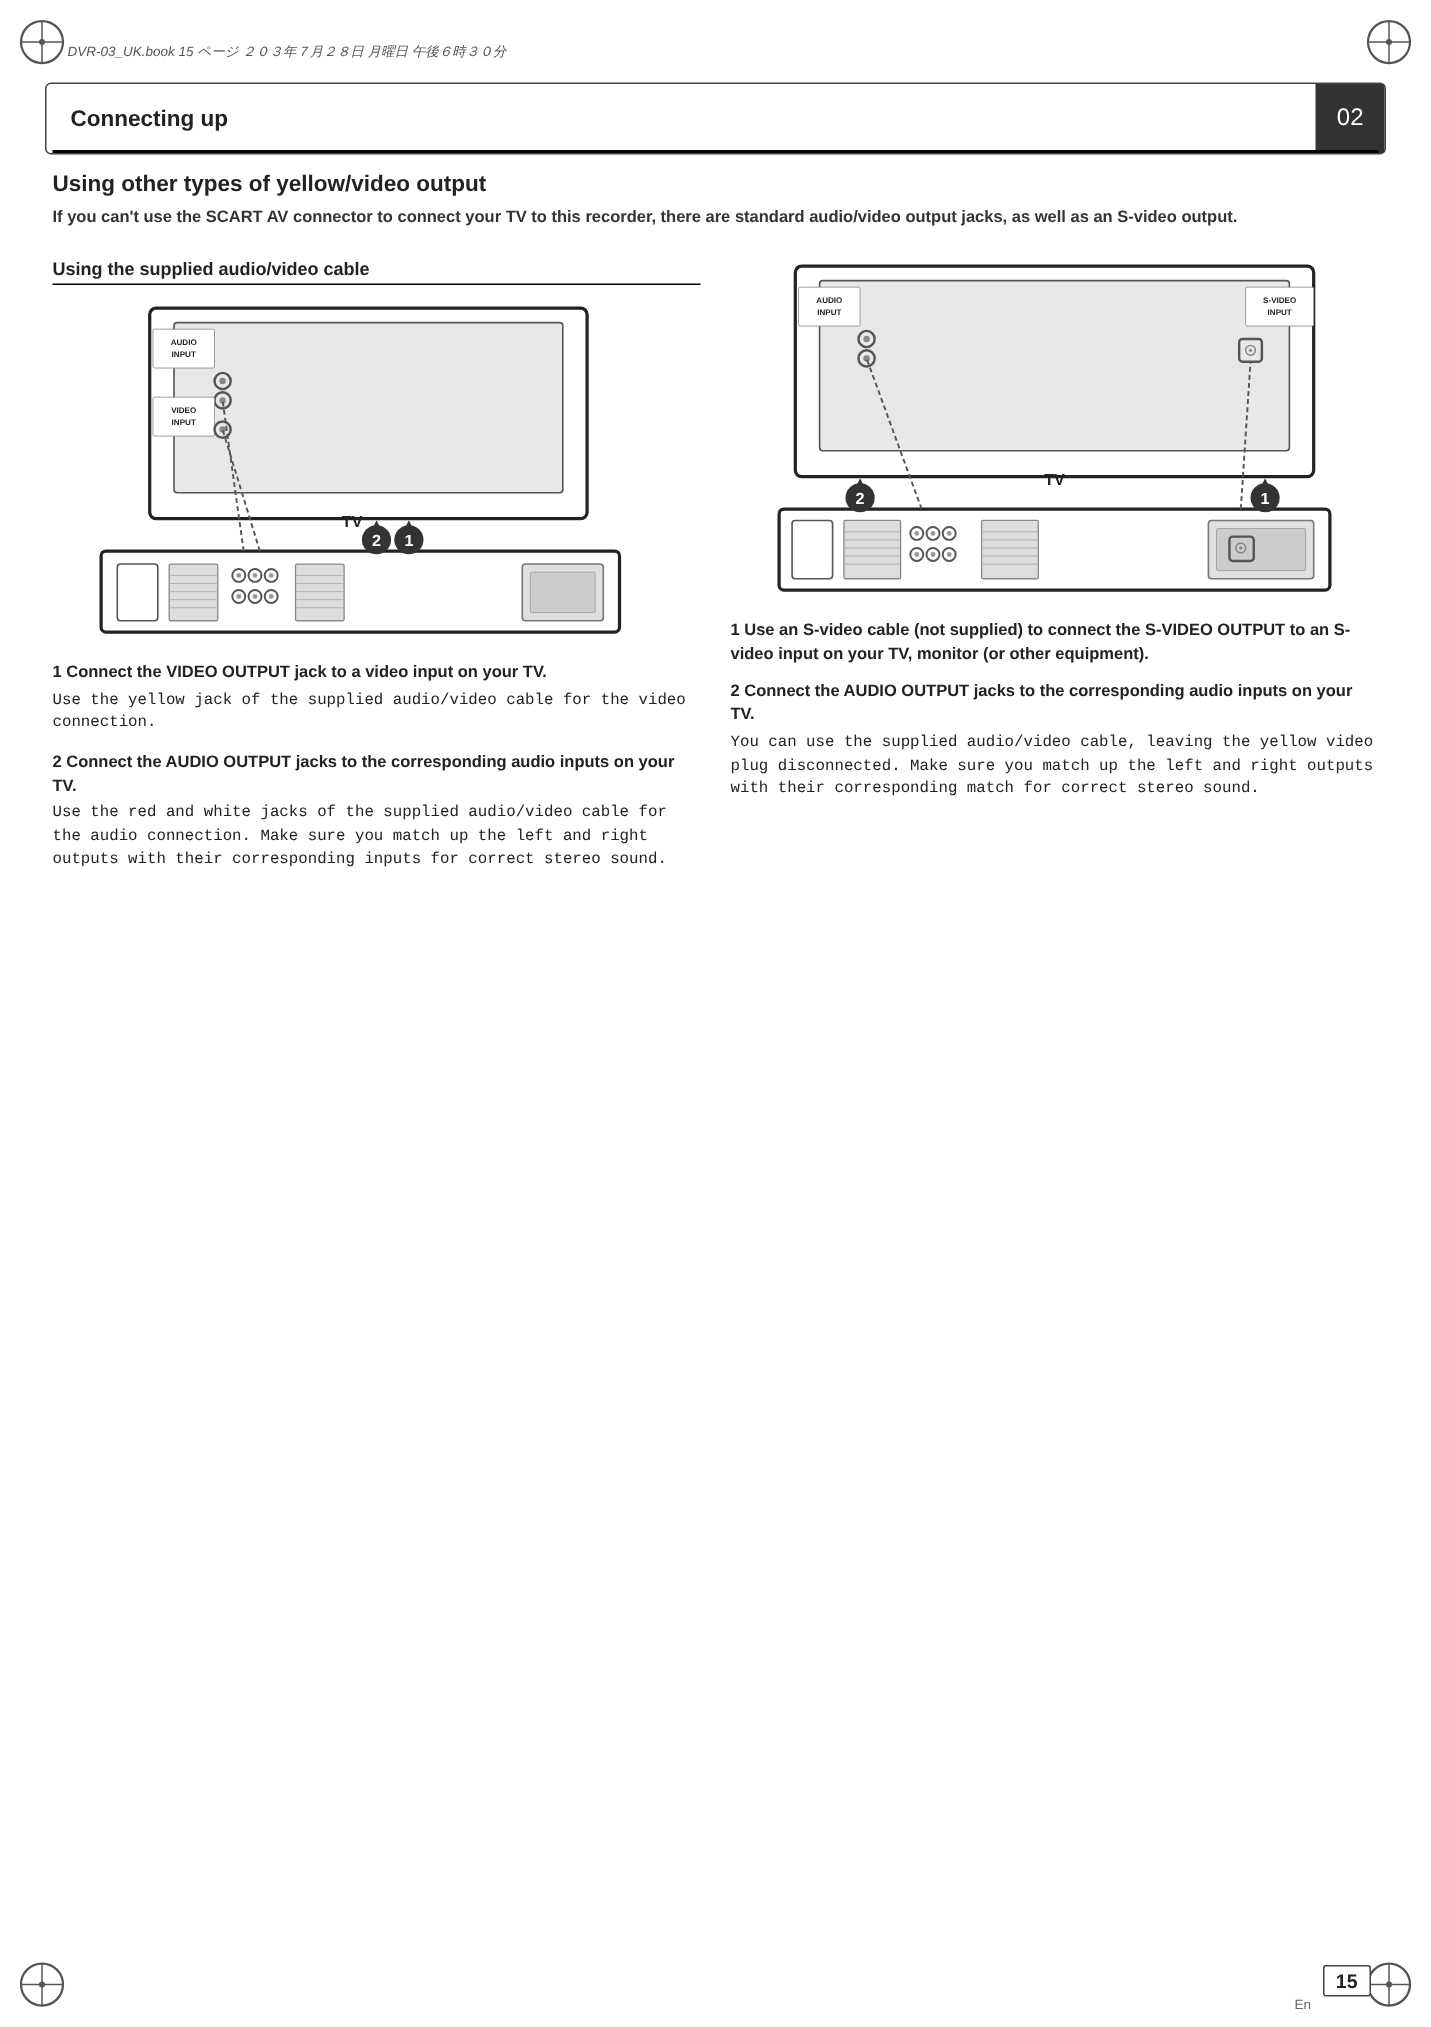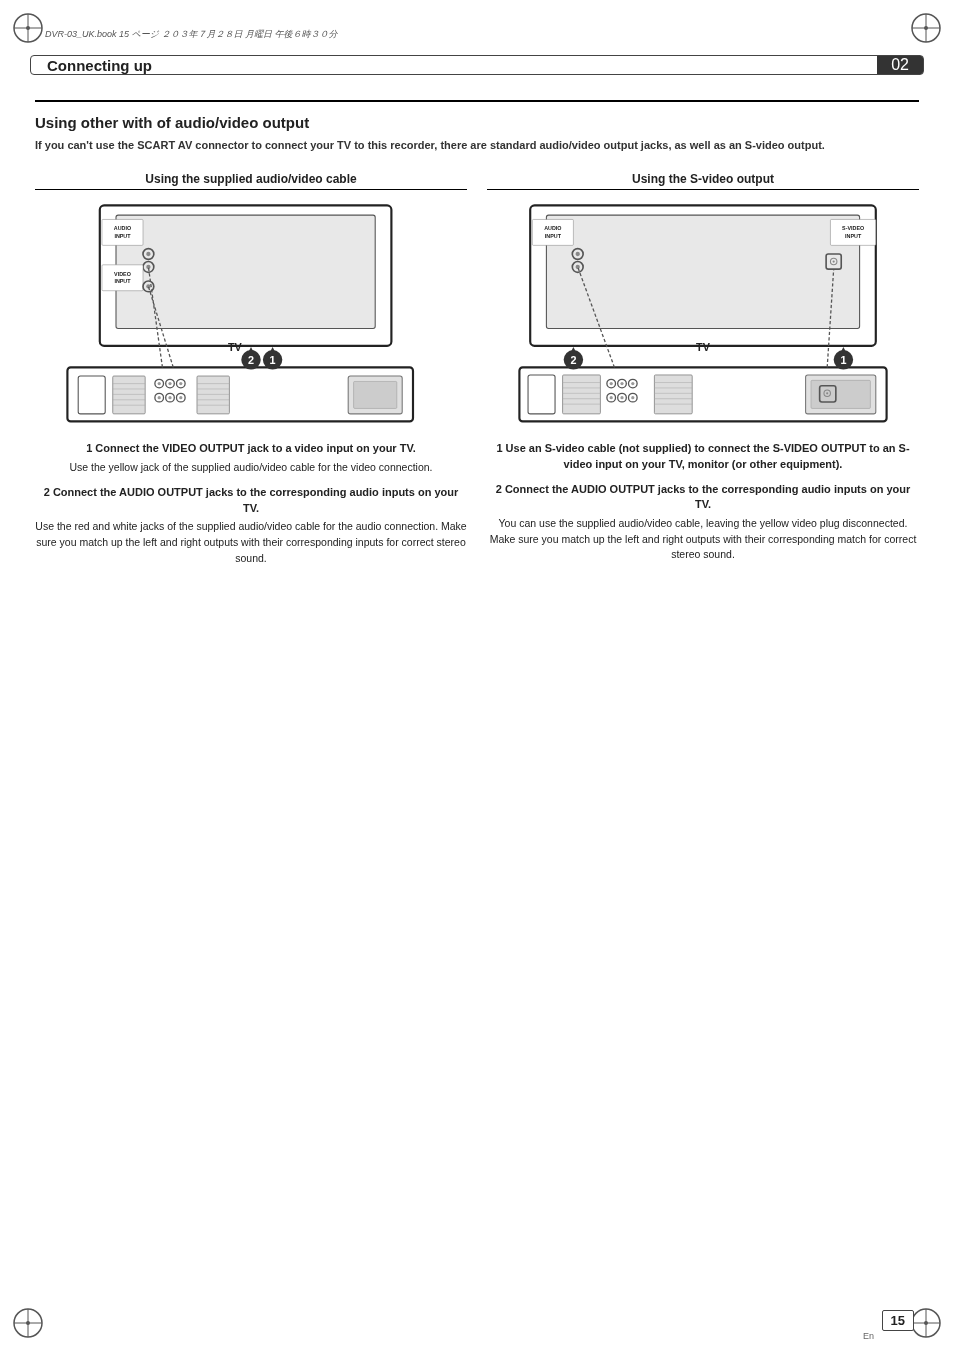--- a/index.html
+++ b/index.html
@@ -24,21 +24,21 @@
     .corner-bl { bottom: 8px; left: 8px; }
     .corner-br { bottom: 8px; right: 8px; }
     .corner svg { width: 40px; height: 40px; }
 
     
     .header-bar {
       position: absolute;
       top: 55px;
       left: 30px;
       right: 30px;
-      height: 20px;
+      height: 48px;
       display: flex;
       align-items: center;
       border: 1.5px solid #444;
       border-radius: 4px;
     }
     .header-title {
       font-size: 15px;
       font-weight: bold;
       padding-left: 16px;
       flex: 1;
@@ -92,21 +92,20 @@
       color: #333;
       margin-bottom: 18px;
       line-height: 1.5;
       font-weight: bold;
     }
 
     
     .two-col {
       display: flex;
       gap: 20px;
-      text-align: center;
     }
     .col {
       flex: 1;
     }
 
     .col-title {
       font-size: 12px;
       font-weight: bold;
       margin-bottom: 10px;
       border-bottom: 1px solid #000;
@@ -126,20 +125,21 @@
     .instruction-heading {
       font-size: 11px;
       font-weight: bold;
       margin-bottom: 3px;
       line-height: 1.4;
     }
     .instruction-text {
       font-size: 10.5px;
       line-height: 1.5;
       color: #222;
+      font-family: Liberation Mono, monospace;
     }
 
     
     .page-number {
       position: absolute;
       bottom: 20px;
       right: 40px;
       background: #fff;
       border: 1.5px solid #444;
       padding: 2px 8px;
@@ -213,21 +213,21 @@
 <div class="file-info">DVR-03_UK.book  15 ページ  ２０３年７月２８日  月曜日  午後６時３０分</div>
 
 <div class="header-bar">
   <span class="header-title">Connecting up</span>
   <div class="chapter-badge">02</div>
 </div>
 
 <div class="main-content">
   <hr class="top-rule">
 
-  <div class="section-title">Using other with of audio/video output</div>
+  <div class="section-title">Using other types of yellow/video output</div>
   <div class="section-desc">If you can't use the SCART AV connector to connect your TV to this recorder, there are standard audio/video output jacks, as well as an S-video output.</div>
 
   <div class="two-col">
 
     <div class="col">
       <div class="col-title">Using the supplied audio/video cable</div>
 
       <div class="diagram-area">
         <svg viewBox="0 0 400 210" class="diagram-svg">
 
@@ -304,21 +304,20 @@
         <div class="instruction-heading">1   Connect the VIDEO OUTPUT jack to a video input on your TV.</div>
         <div class="instruction-text">Use the yellow jack of the supplied audio/video cable for the video connection.</div>
       </div>
       <div class="instruction-block">
         <div class="instruction-heading">2   Connect the AUDIO OUTPUT jacks to the corresponding audio inputs on your TV.</div>
         <div class="instruction-text">Use the red and white jacks of the supplied audio/video cable for the audio connection. Make sure you match up the left and right outputs with their corresponding inputs for correct stereo sound.</div>
       </div>
     </div>
 
     <div class="col">
-      <div class="col-title">Using the S-video output</div>
 
       <div class="diagram-area">
         <svg viewBox="0 0 400 210" class="diagram-svg">
 
           <rect x="40" y="5" width="320" height="130" rx="4" fill="none" stroke="#222" stroke-width="2"></rect>
           <rect x="55" y="14" width="290" height="105" rx="2" fill="#e8e8e8" stroke="#555" stroke-width="1"></rect>
 
           <text x="200" y="140" text-anchor="middle" font-size="10" font-weight="bold" fill="#222">TV</text>
 
           <rect x="42" y="18" width="38" height="24" rx="1" fill="#fff" stroke="#888" stroke-width="0.5"></rect>

